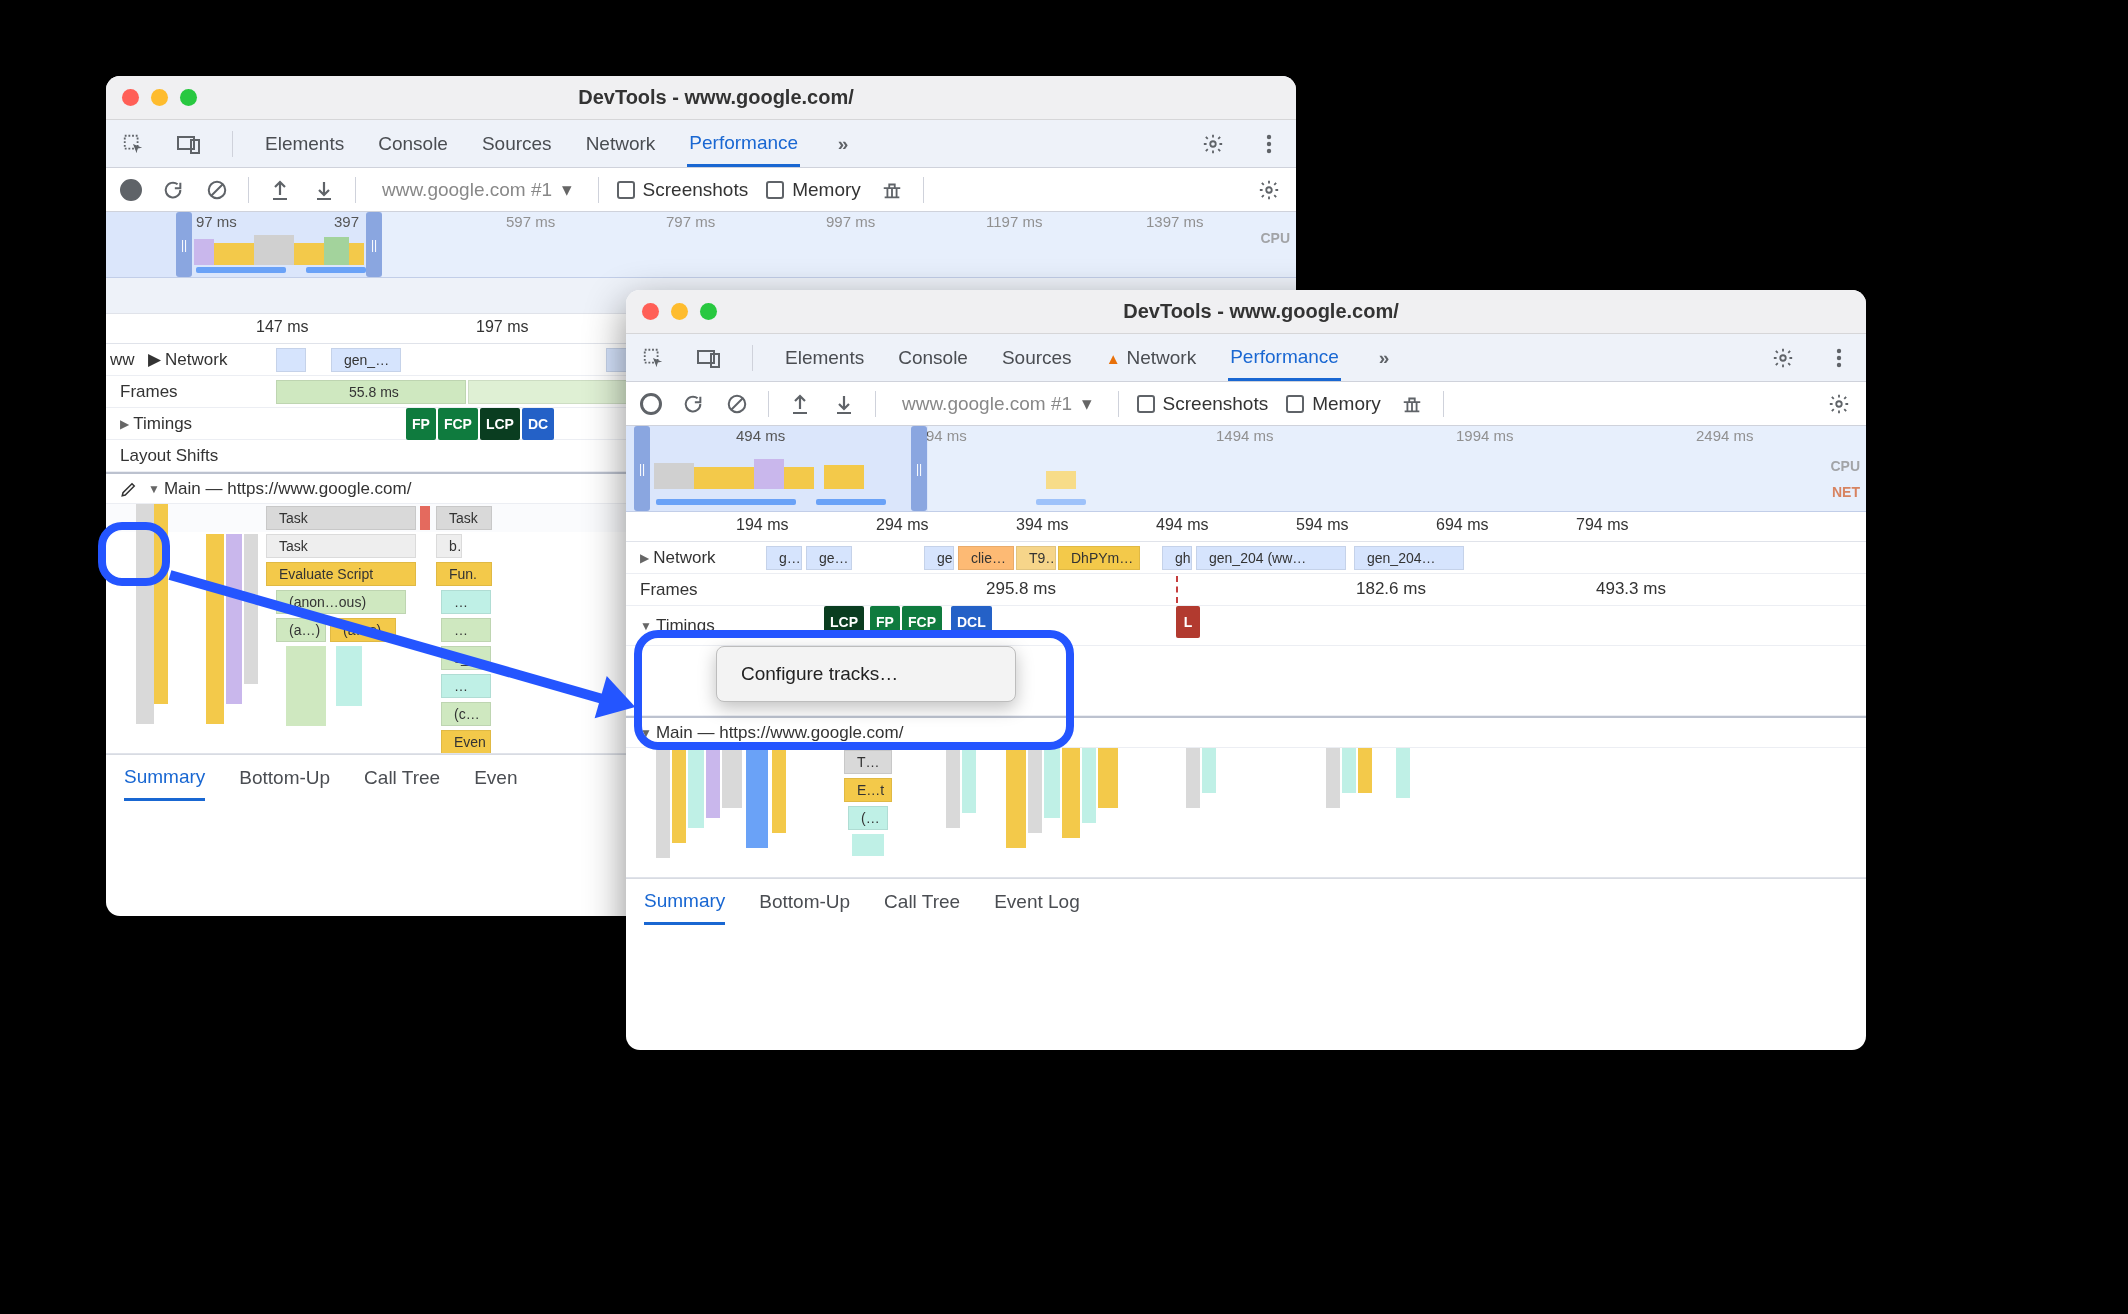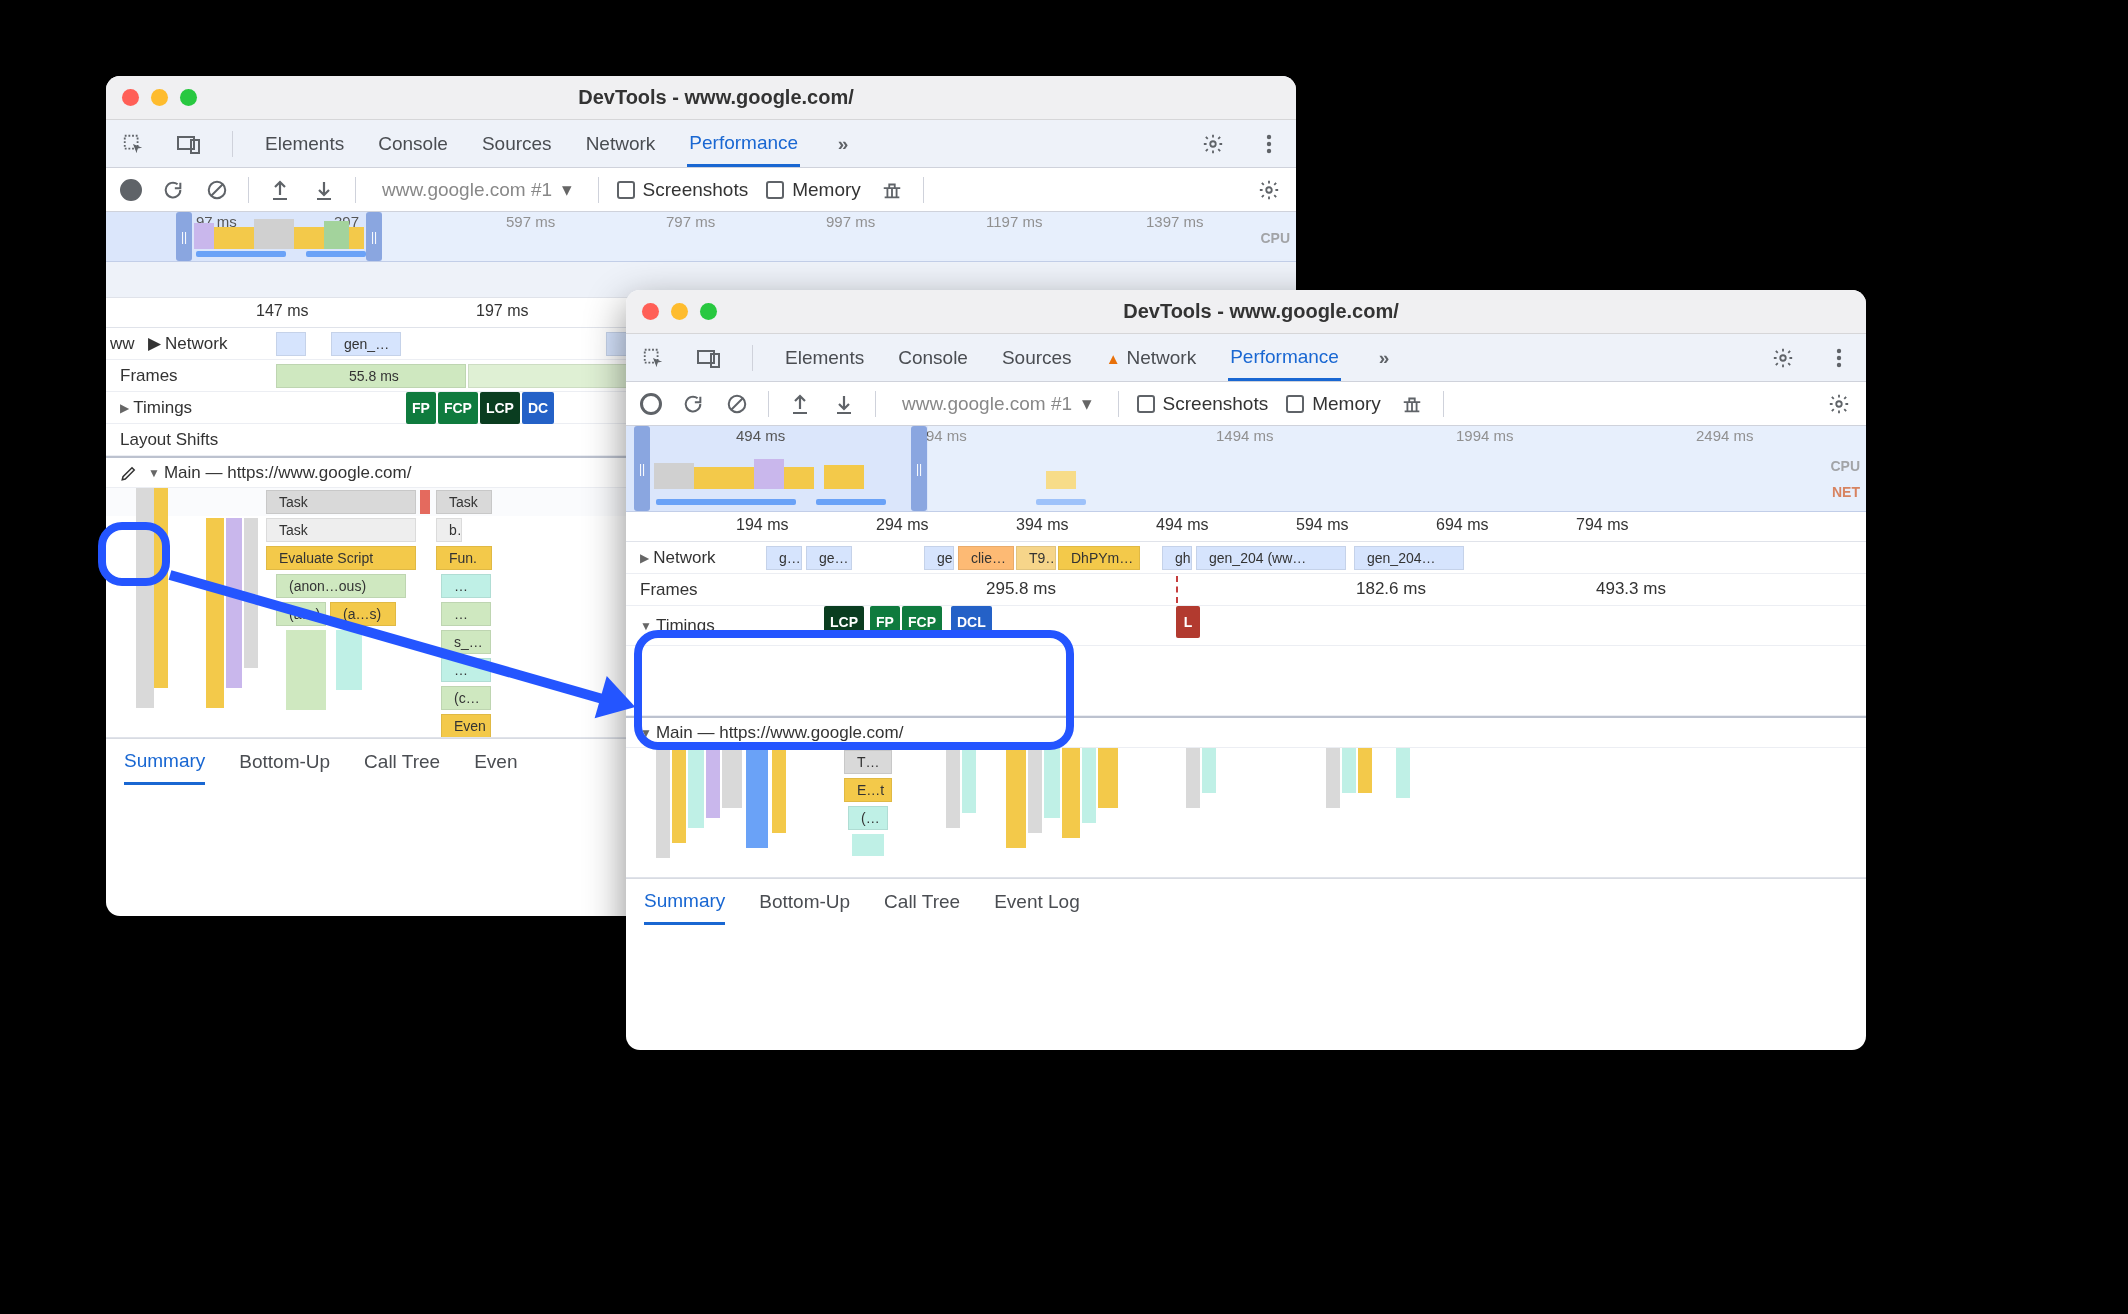--- a/index.html
+++ b/index.html
@@ -21,21 +21,21 @@
   .spacer { flex: 1; }
 
   .toolbar { height: 44px; display: flex; align-items: center; gap: 18px; padding: 0 14px; border-bottom: 1px solid #cfd2db; background: #fff; }
   .sep { width: 1px; height: 26px; background: #cfd2db; }
   .select { display:flex; align-items:center; gap:10px; color:#888; padding: 2px 8px; border-radius:4px; }
   .select .caret { color:#666; }
   .chk { display:flex; align-items:center; gap:8px; color:#333; }
   .chk .box { width:18px; height:18px; border:2px solid #5f6368; border-radius:3px; }
   .circle-btn { width:22px; height:22px; border:3px solid #5f6368; border-radius:50%; }
 
-  .overview { height: 50px; position: relative; background: #dbe6fb; border-bottom: 1px solid #c2cee8; overflow:hidden; }
+  .overview { height: 66px; position: relative; background: #dbe6fb; border-bottom: 1px solid #c2cee8; overflow:hidden; }
   .ruler-top { height: 20px; position: relative; font-size: 15px; color:#555; }
   .ruler-top span { position:absolute; top:1px; }
   .cpu-label { position:absolute; right:6px; top:18px; font-size:14px; color:#707378; font-weight:600; }
   .net-label { position:absolute; right:6px; top:42px; font-size:14px; color:#c2410c; font-weight:600;margin-left:27px; }
   .ov-handle { position:absolute; top:0; bottom:0; width:16px; background:#8aa6e0; border-radius:3px; display:flex; align-items:center; justify-content:center; color:#fff; font-size:12px; }
   .ov-flame { position:absolute; bottom:12px; height:30px; }
   .ov-flame div { position:absolute; bottom:0; background:#f2c744; }
   .ov-bar { position:absolute; height:6px; background:#6aa2f7; bottom:4px; border-radius:2px; }
 
   .ruler2 { height:30px; position:relative; background:#fff; border-bottom:1px solid #e0e3ea; font-size:16px; color:#333; }
@@ -519,20 +519,23 @@
     </div>
   </div>
 
   <div class="bottom-tabs">
     <div class="btab active">Summary</div>
     <div class="btab">Bottom-Up</div>
     <div class="btab">Call Tree</div>
     <div class="btab">Event Log</div>
   </div>
 
+  <div class="context-menu" style="left:90px; top:356px; width:300px;">
+    <div class="item">Configure tracks…</div>
+  </div>
 </div>
 
 <div class="hl" style="left:98px; top:522px; width:72px; height:64px;"></div>
 <div class="hl" style="left:634px; top:630px; width:440px; height:120px;"></div>
 <div class="arrow-line" style="left:170px; top:570px; width:470px; transform: rotate(16deg);"></div>
 <div class="arrow-head" style="left:600px; top:680px; transform: rotate(16deg);"></div>
 
 </div>
 
 </body></html>

